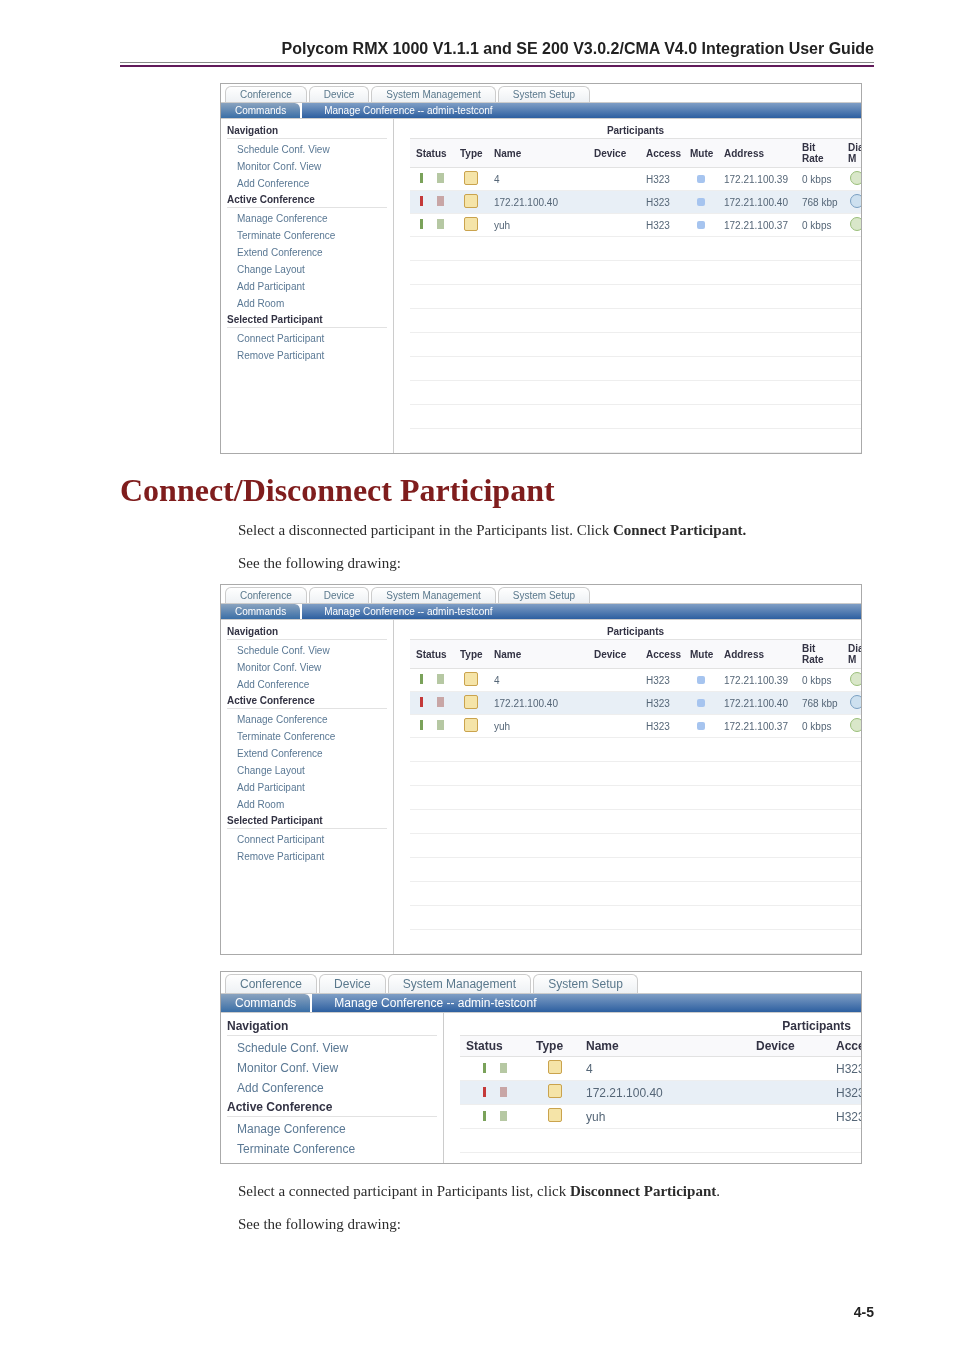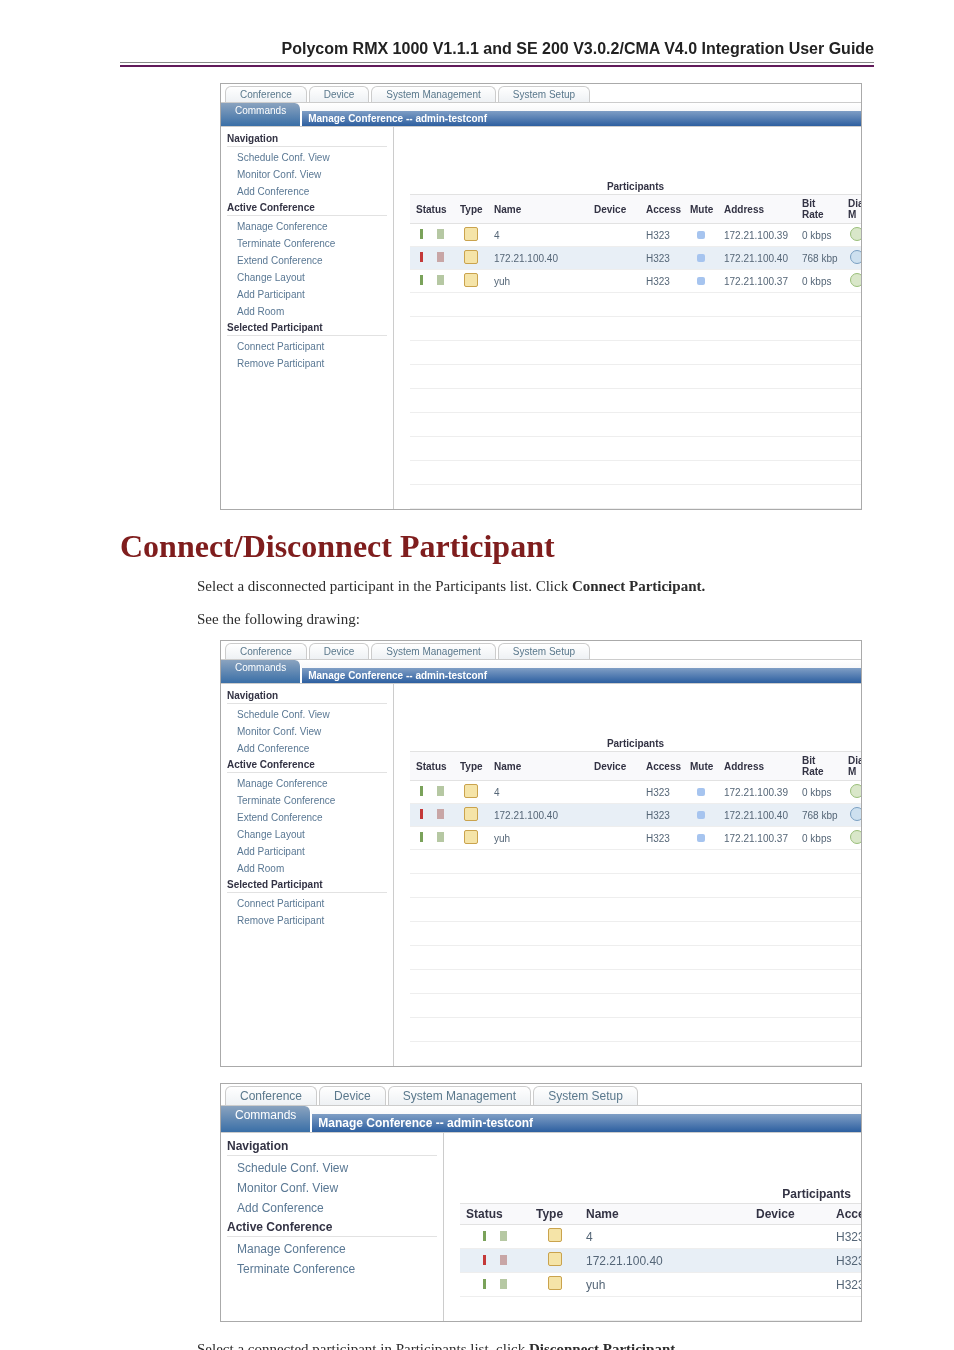--- a/index.html
+++ b/index.html
@@ -74,24 +74,23 @@
     color: #fff;
     font-weight: normal;
     padding: 2px 14px;
     border-right: 1px solid #fff;
     border-top-right-radius: 6px;
   }
   .title-bar {
     flex: 1;
     background: linear-gradient(#7f9ec5,#2d5fa0);
     color: #fff;
-    font-weight: bold;
-    padding: 2px 6px;
+    font-weight: normal;
+    padding: 2px 22px;
     border-left: 1px solid #fff;
-    margin-top: 8px;
   }
   .pane-layout {
     display: flex;
     align-items: stretch;
     gap: 16px;
   }
   .sidebar {
     width: 160px;
     flex: 0 0 160px;
     border-right: 1px solid #ccc;
@@ -110,21 +109,20 @@
   }
   .sb-item {
     color: #5a7894;
     padding: 3px 4px 3px 10px;
     white-space: nowrap;
   }
   .main-pane {
     flex: 1;
     padding: 4px 0 0 0;
     overflow: hidden;
-    margin-top: 48px;
   }
   .participants-header {
     text-align: center;
     font-weight: bold;
     color: #334;
     padding: 2px 0;
     border-bottom: 1px solid #e2e2e2;
   }
   .screenshot-zoom .participants-header {
     text-align: right;
@@ -196,21 +194,21 @@
     border-color: #7aa0c2;
   }
   h2.section-heading {
     color: #7f1d1d;
     font-family: Liberation Serif, serif;
     font-size: 32px;
     font-weight: bold;
     margin: 18px 0 10px 0;
   }
   .body-block {
-    margin-left: 77px;
+    margin-left: 118px;
     font-size: 15px;
     line-height: 1.5;
     color: #2c2c2c;
   }
   .body-block p {
     margin: 6px 0 10px 0;
   }
   .page-number {
     position: absolute;
     bottom: 30px;

